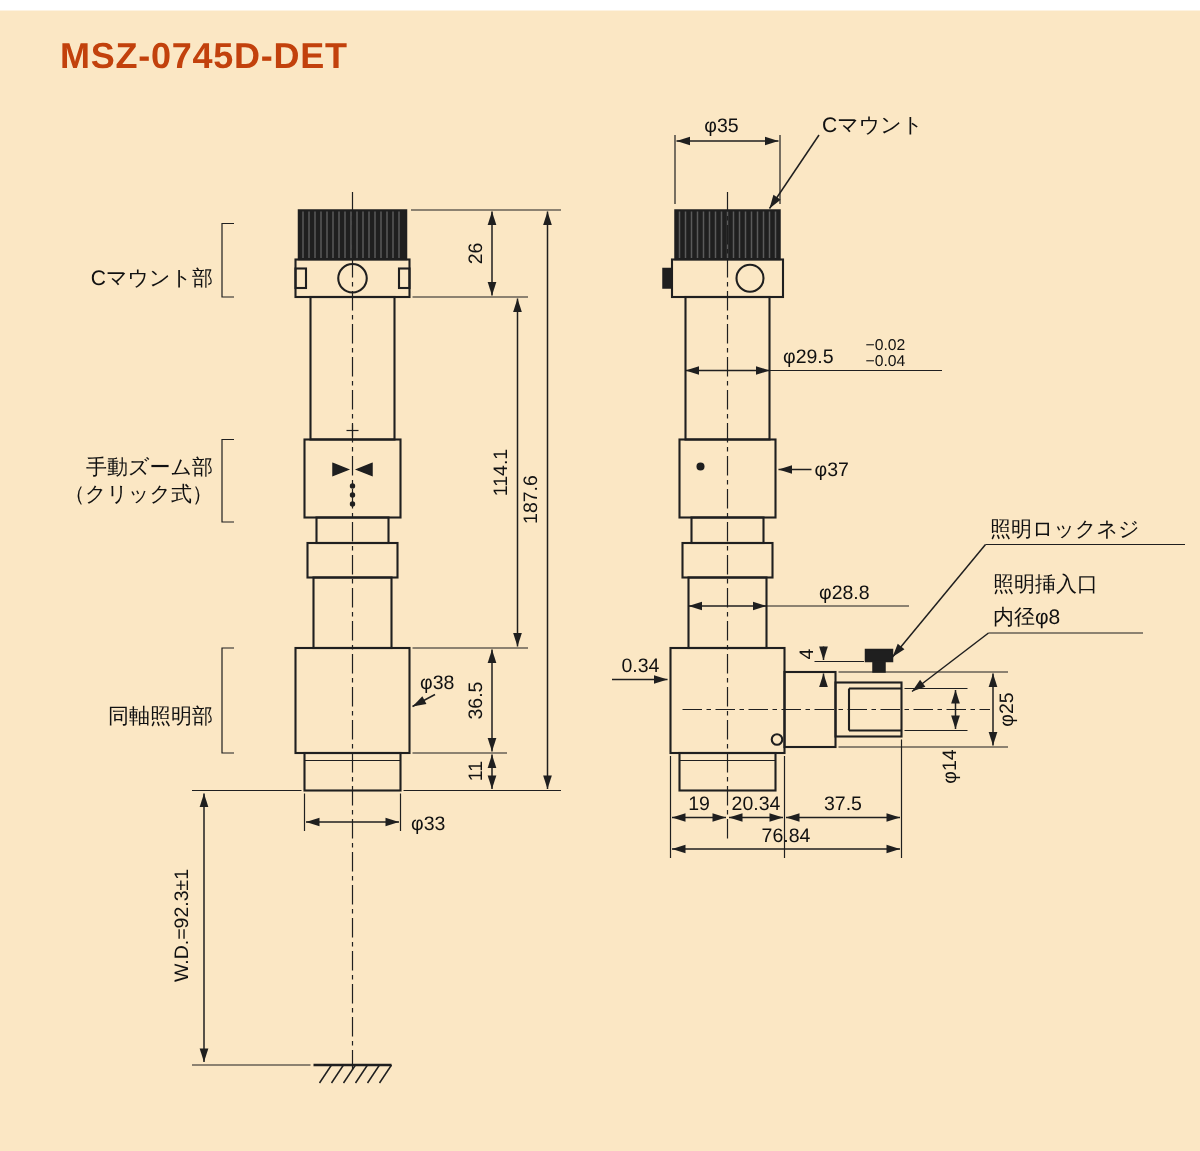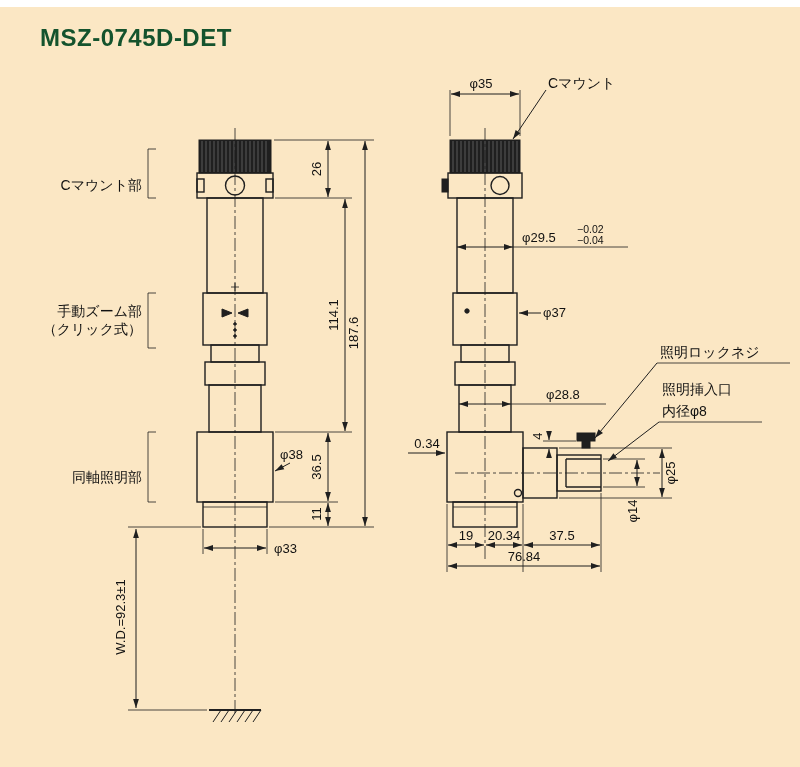--- a/index.html
+++ b/index.html
@@ -6,21 +6,21 @@
   body{
     width:800px;height:767px;
     background:#fbe7c4;
     overflow:hidden;
     font-family:"Liberation Sans",sans-serif;
     position:relative;
   }
   #top-strip{position:absolute;top:0;left:0;width:800px;height:7px;background:#ffffff;}
   #drawing-title{
     position:absolute;top:24px;left:40px;
-    font-size:24px;font-weight:bold;color:#14532d;
+    font-size:24px;font-weight:bold;color:#c2410c;
     letter-spacing:0.5px;
   }
   svg{position:absolute;top:0;left:0;}
   .body{fill:none;stroke:#1f1f1f;stroke-width:1.4;}
   .bodyfill{fill:#1f1f1f;stroke:#1f1f1f;}
   .dim{stroke:#1f1f1f;stroke-width:1;fill:none;}
   .ext{stroke:#1f1f1f;stroke-width:0.8;fill:none;}
   .centerline{stroke:#1f1f1f;stroke-width:0.8;fill:none;stroke-dasharray:13 3 3 3;}
   .ground{stroke:#1f1f1f;stroke-width:1.8;}
   .dimtext{font-family:"Liberation Sans",sans-serif;font-size:13px;fill:#111;}

